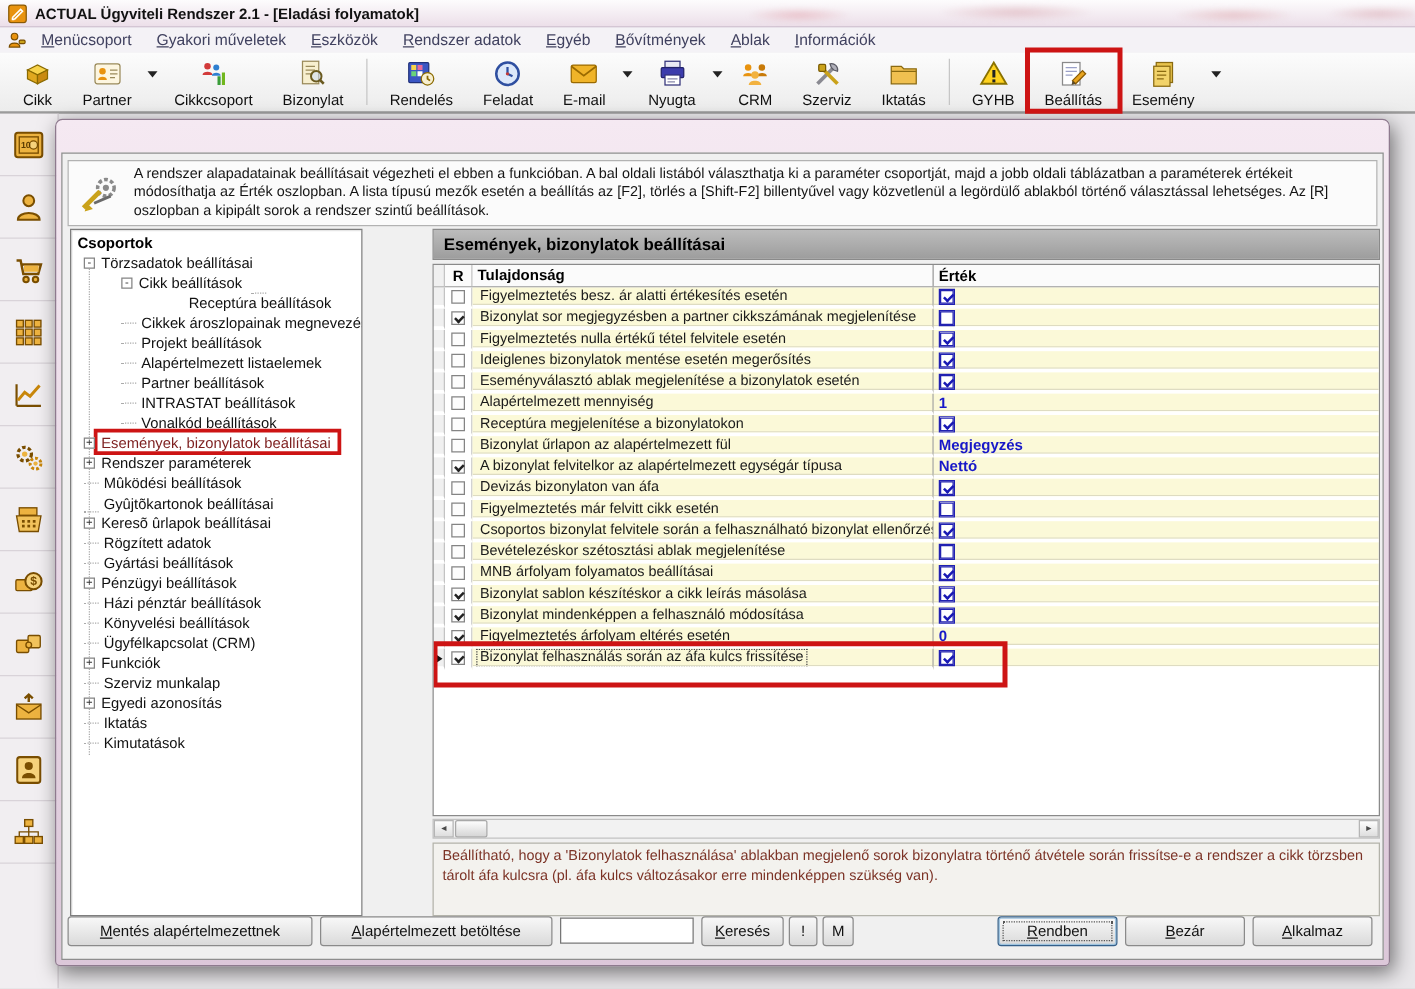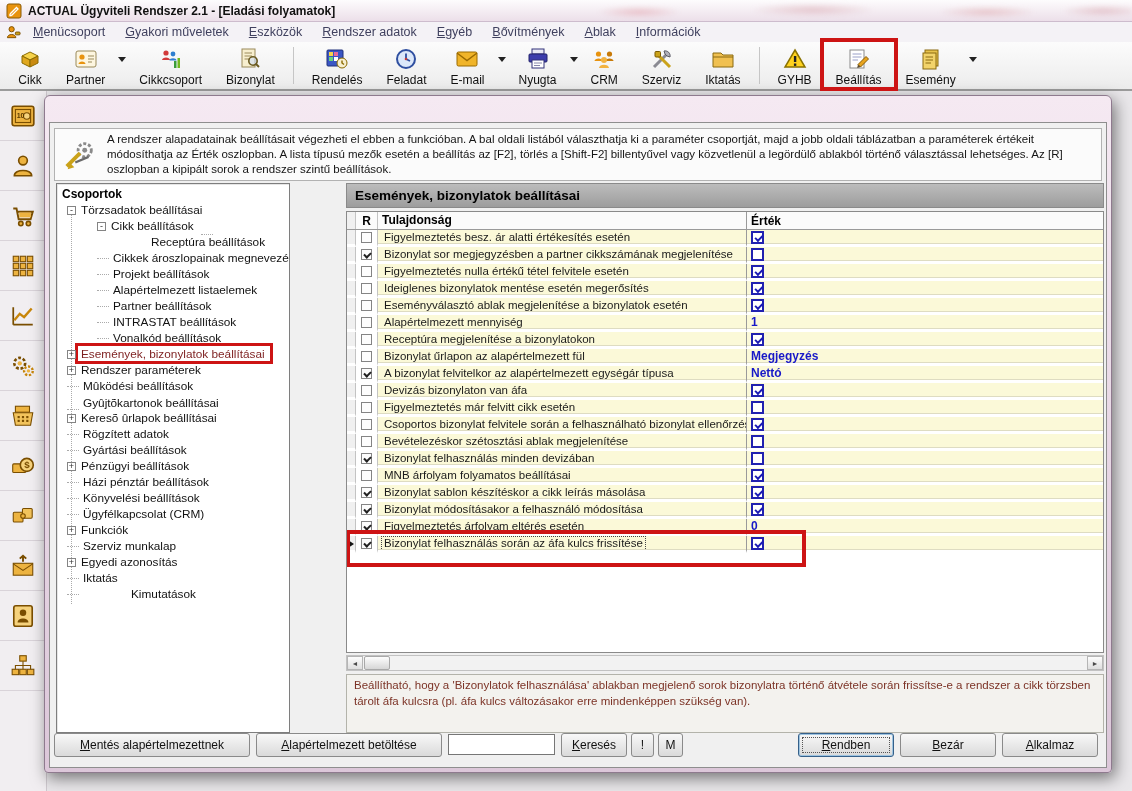--- a/index.html
+++ b/index.html
@@ -581,21 +581,21 @@
               <span class="tree-label">Szerviz munkalap</span>
             </div>
             <div class="tree-item" style="padding-left: 10px;">
               <span class="expander">+</span>
               <span class="tree-label">Egyedi azonosítás</span>
             </div>
             <div class="tree-item" style="padding-left: 10px;">
               <span class="tree-stub"></span>
               <span class="tree-label">Iktatás</span>
             </div>
-            <div class="tree-item" style="padding-left: 10px; gap: 48px;">
+            <div class="tree-item" style="padding-left: 10px;">
               <span class="tree-stub"></span>
               <span class="tree-label">Kimutatások</span>
             </div>
           </div>
       </div>
 
       <div class="right-panel">
         <div class="panel-header">Események, bizonylatok beállításai</div>
         <div class="grid">
           <div class="grid-header">
@@ -731,53 +731,43 @@
                   <div class="rcheck"></div>
                 </div>
                 <div class="c-prop"><span class="prop-inner">Bevételezéskor szétosztási ablak megjelenítése</span></div>
                 <div class="c-val">
                   <div class="vcheck"></div>
                 </div>
               </div>
               <div class="grid-row">
                 <div class="c-sel"></div>
                 <div class="c-r">
+                  <div class="rcheck"></div>
+                </div>
+                <div class="c-prop"><span class="prop-inner">MNB árfolyam folyamatos beállításai</span></div>
+                <div class="c-val">
+                  <div class="vcheck on"></div>
+                </div>
+              </div>
+              <div class="grid-row">
+                <div class="c-sel"></div>
+                <div class="c-r">
                   <div class="rcheck on"></div>
                 </div>
-                <div class="c-prop"><span class="prop-inner">Bizonylat felhasználás minden devizában</span></div>
-                <div class="c-val">
-                  <div class="vcheck"></div>
-                </div>
-              </div>
-              <div class="grid-row">
-                <div class="c-sel"></div>
-                <div class="c-r">
-                  <div class="rcheck"></div>
-                </div>
-                <div class="c-prop"><span class="prop-inner">MNB árfolyam folyamatos beállításai</span></div>
+                <div class="c-prop"><span class="prop-inner">Bizonylat sablon készítéskor a cikk leírás másolása</span></div>
                 <div class="c-val">
                   <div class="vcheck on"></div>
                 </div>
               </div>
               <div class="grid-row">
                 <div class="c-sel"></div>
                 <div class="c-r">
                   <div class="rcheck on"></div>
                 </div>
-                <div class="c-prop"><span class="prop-inner">Bizonylat sablon készítéskor a cikk leírás másolása</span></div>
-                <div class="c-val">
-                  <div class="vcheck on"></div>
-                </div>
-              </div>
-              <div class="grid-row">
-                <div class="c-sel"></div>
-                <div class="c-r">
-                  <div class="rcheck on"></div>
-                </div>
-                <div class="c-prop"><span class="prop-inner">Bizonylat módosításakor a felhasználó módosítása</span></div>
+                <div class="c-prop"><span class="prop-inner">Bizonylat mindenképpen a felhasználó módosítása</span></div>
                 <div class="c-val">
                   <div class="vcheck on"></div>
                 </div>
               </div>
               <div class="grid-row">
                 <div class="c-sel"></div>
                 <div class="c-r">
                   <div class="rcheck on"></div>
                 </div>
                 <div class="c-prop"><span class="prop-inner">Figyelmeztetés árfolyam eltérés esetén</span></div>

